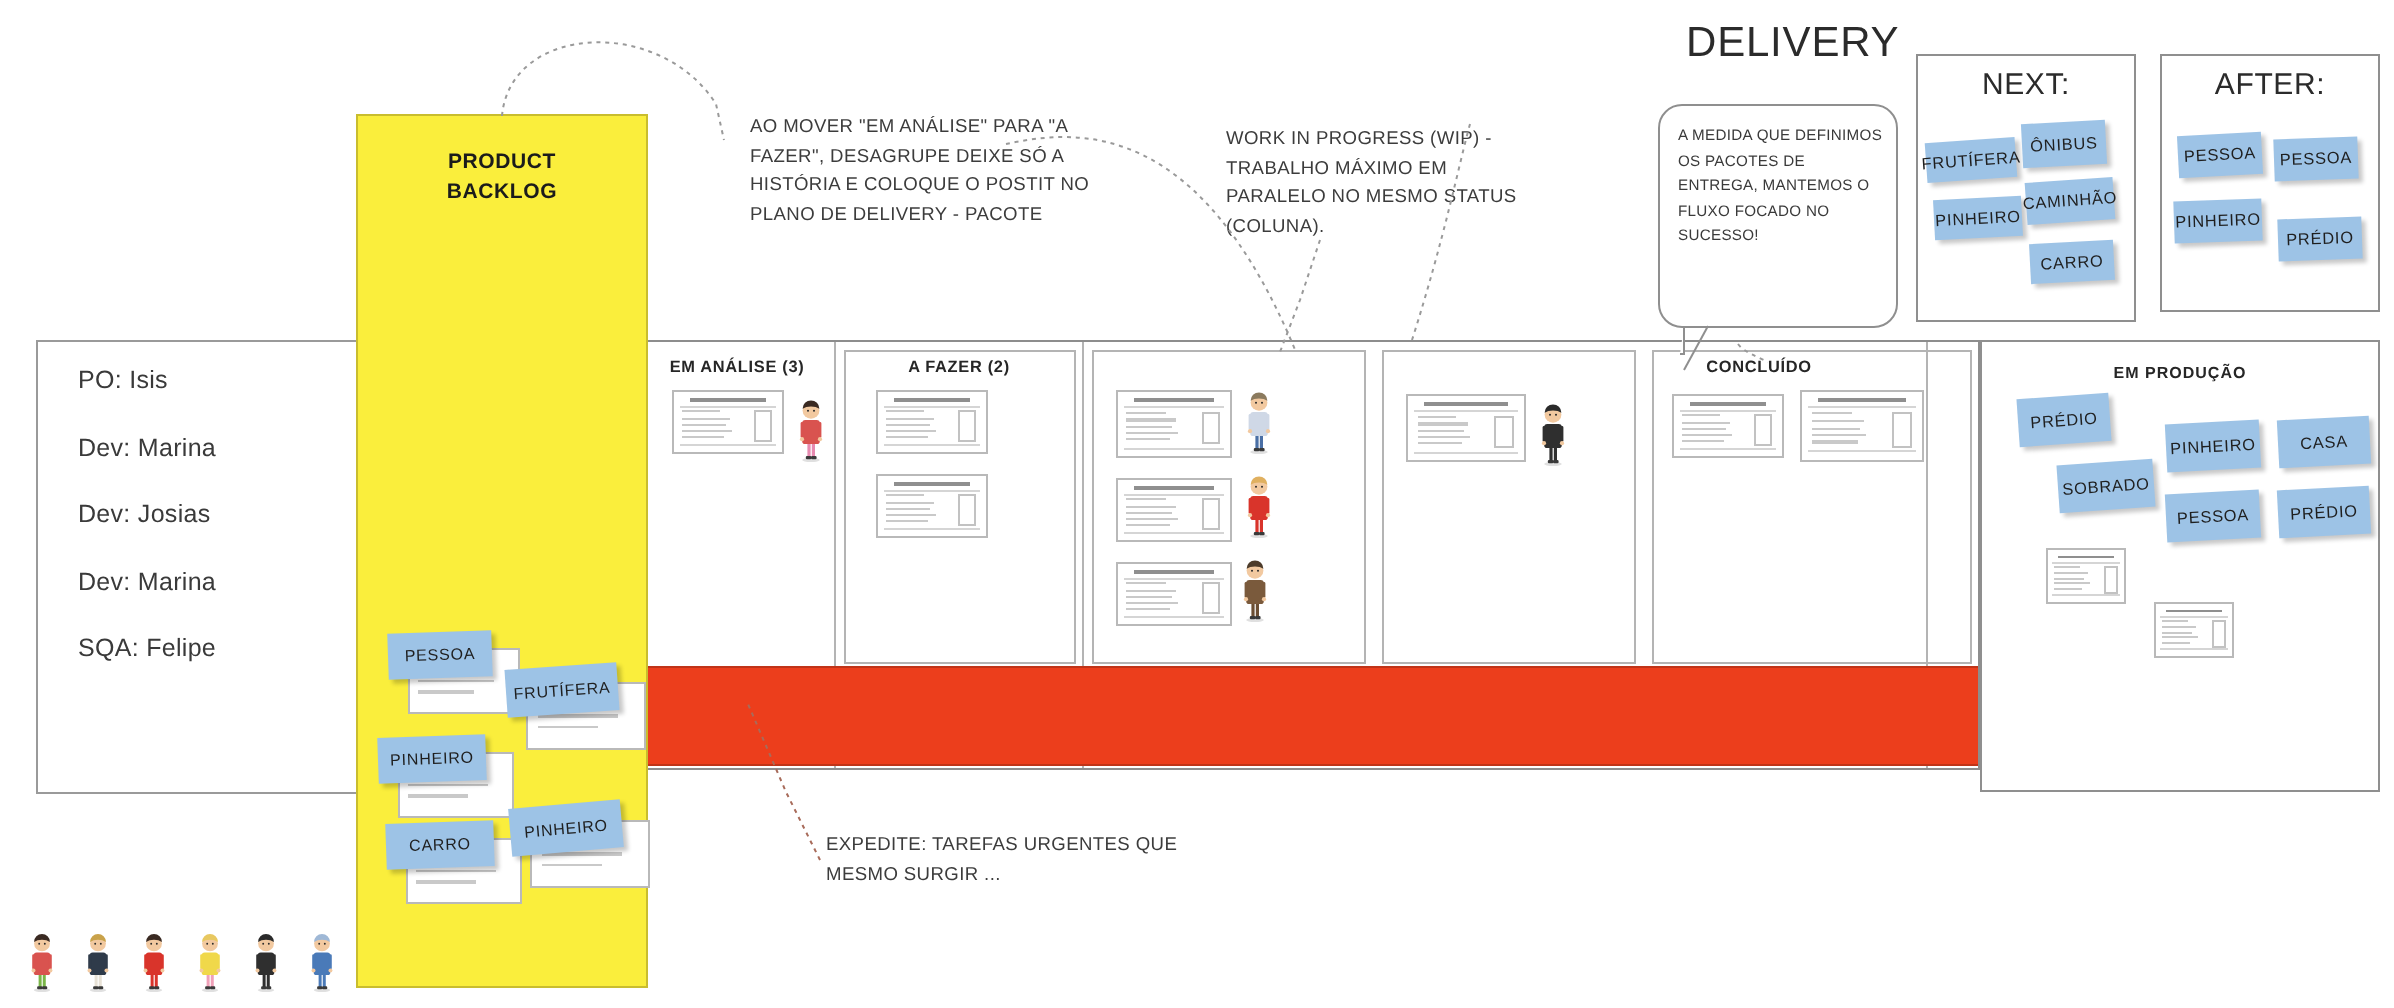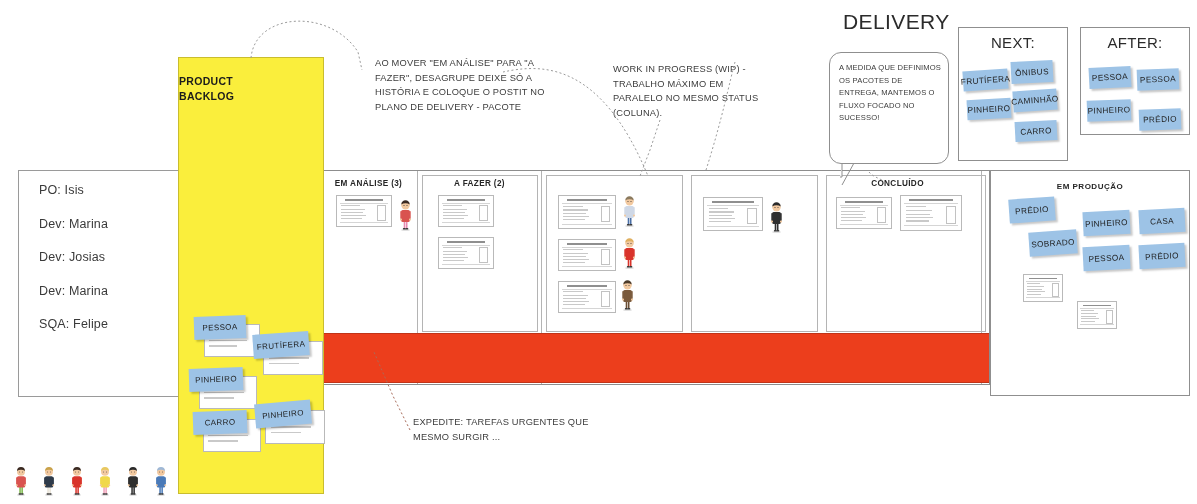--- a/index.html
+++ b/index.html
@@ -67,21 +67,21 @@
     box-sizing:border-box;text-align:center;
   }
   #backlog .sticky{font-size:8px;}
 
   
   #backlog{
     left:178px;top:57px;width:146px;height:437px;
     background:#faee3c;border:1px solid #c9bd2e;box-sizing:border-box;
   }
   #backlog-title{
-    position:absolute;left:0;top:16px;width:100%;
+    position:absolute;left:0;top:16px;width:100%;text-align:center;
     font-size:10.5px;font-weight:bold;line-height:15px;color:#1b1b1b;letter-spacing:.3px;
   }
 
   
   .note{
     position:absolute;font-size:9.3px;line-height:14.6px;color:#3c3c3c;letter-spacing:.2px;
   }
   #delivery-title{
     position:absolute;left:843px;top:10px;font-size:21px;color:#2b2b2b;letter-spacing:.4px;
   }
@@ -101,21 +101,21 @@
 
   
   .panel{
     position:absolute;background:#fff;border:1px solid #8f8f8f;box-sizing:border-box;
   }
   .panel-title{
     position:absolute;left:0;top:6px;width:100%;text-align:center;
     font-size:15px;color:#2b2b2b;letter-spacing:.3px;
   }
   #next-panel{left:958px;top:27px;width:110px;height:134px;}
-  #after-panel{left:1080px;top:27px;width:110px;height:108px;}
+  #after-panel{left:1080px;top:27px;width:110px;height:129px;}
 
   
   #producao-panel{left:990px;top:170px;width:200px;height:226px;}
   #producao-title{
     position:absolute;left:0;top:11px;width:100%;text-align:center;
     font-size:8px;font-weight:bold;letter-spacing:.5px;color:#262626;
   }
   #producao-note{
     position:absolute;left:62px;top:155px;width:132px;
     font-size:9.3px;line-height:14.6px;color:#3c3c3c;
@@ -233,21 +233,21 @@
       </svg></div>
   </div>
 
 <div class="abs" id="board">
   <div class="col" style="left: 0px; width: 98px;">
       <div class="col-title">EM ANÁLISE  (3)</div>
     </div>
     <div class="col" style="left: 98px; width: 124px;">
       <div class="col-title">A FAZER (2)</div>
     </div>
-    <div class="col" style="left: 494px; width: 168px;">
+    <div class="col" style="left: 476px; width: 168px;">
       <div class="col-title">CONCLUÍDO</div>
     </div>
     <div class="board-inner-frame" style="left: 102px; top: 4px; width: 116px; height: 157px;"></div>
     <div class="board-inner-frame" style="left: 226px; top: 4px; width: 137px; height: 157px;"></div>
     <div class="board-inner-frame" style="left: 371px; top: 4px; width: 127px; height: 157px;"></div>
     <div class="board-inner-frame" style="left: 506px; top: 4px; width: 160px; height: 157px;"></div>
     <div id="expedite-band"></div>
 <div class="story-card" style="left: 16px; top: 24px; width: 56px; height: 32px;">
       <div class="sc-h"></div>
       <div class="sc-div" style="top:22%"></div>

